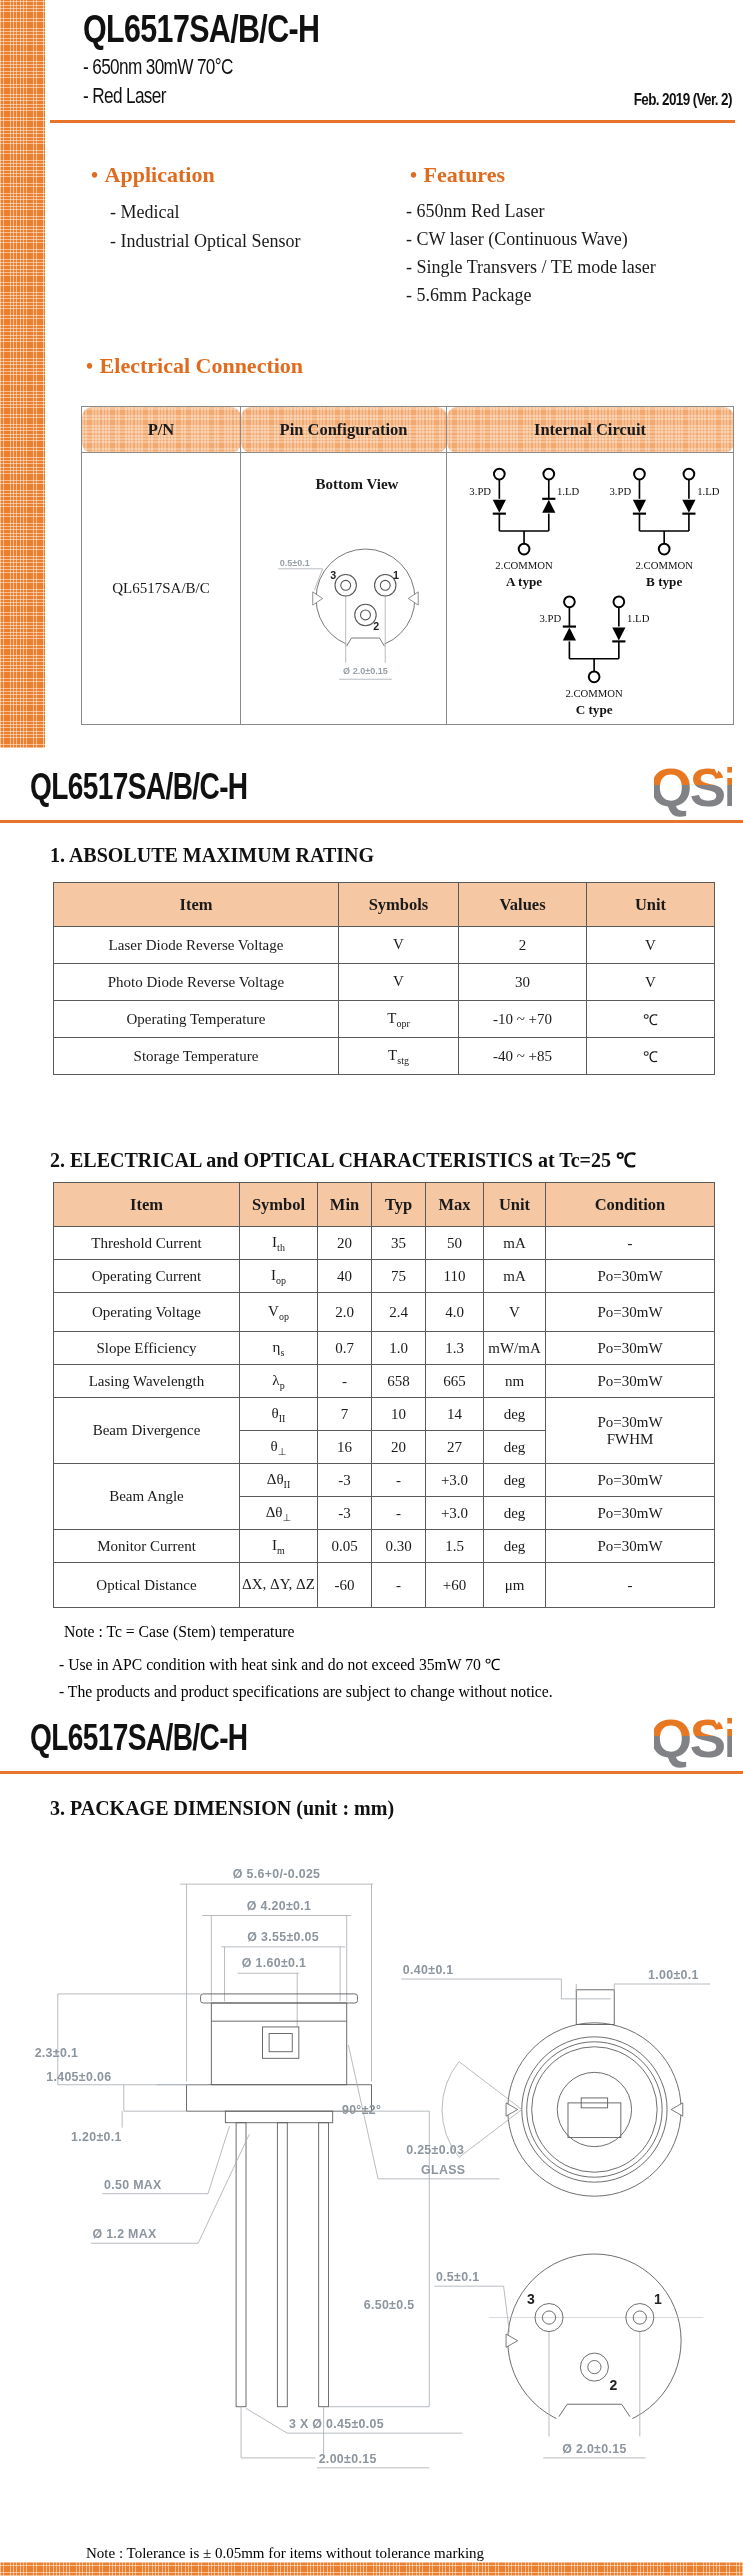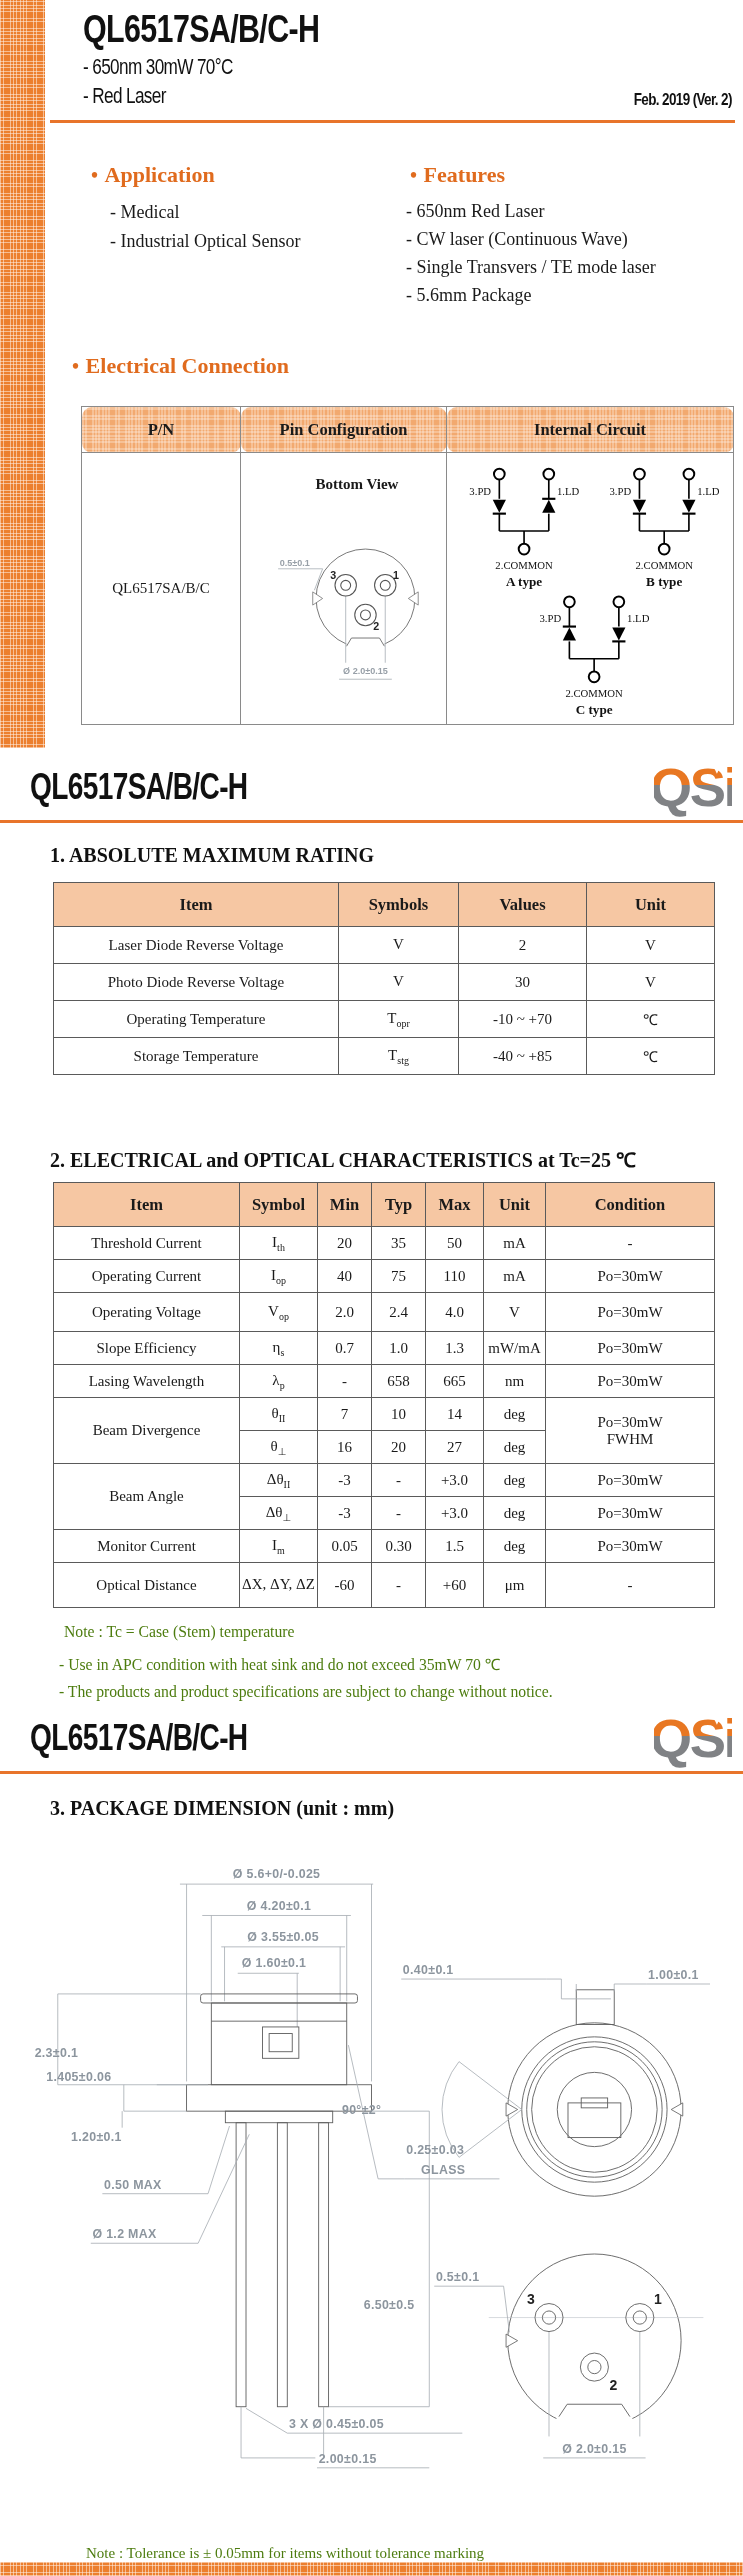--- a/index.html
+++ b/index.html
@@ -32,21 +32,21 @@
   table{border-collapse:collapse;}
   .dtable{width:661px;table-layout:fixed;font-size:15px;}
   .dtable th,.dtable td{border:1.2px solid #5a5a5a;text-align:center;vertical-align:middle;padding:0;}
   .dtable th{background:#f6c7a3;font-size:16.5px;font-weight:bold;height:43px;}
   .dtable sub{font-size:10px;}
 
   .ctable{width:652px;table-layout:fixed;font-size:15px;}
   .ctable th,.ctable td{border:1px solid #8a8a8a;text-align:center;vertical-align:middle;padding:0;}
   .ctable th{font-size:16.5px;font-weight:bold;height:45px;border-radius:10px;}
 
-  .note{font-size:15.7px;color:#4d7c0f;white-space:nowrap;}
+  .note{font-size:15.7px;color:#000000;white-space:nowrap;}
 
   .dim-label{font-family:"Liberation Sans", sans-serif;font-weight:bold;fill:#8c959e;font-size:15px;letter-spacing:.4px;}
   .dim-label-sm{font-family:"Liberation Sans", sans-serif;font-weight:bold;fill:#98a0a8;font-size:11px;}
   .dimline{stroke:#a7aeb4;stroke-width:1;fill:none;}
   .partline{stroke:#5f5f5f;stroke-width:1.1;fill:none;}
   .circ-label{font-family:"Liberation Serif", serif;font-size:13px;fill:#111;}
   .circ-label-b{font-family:"Liberation Serif", serif;font-size:16px;font-weight:bold;fill:#111;}
   .pin-num{font-family:"Liberation Sans", sans-serif;font-weight:bold;fill:#222;}
 </style>
 </head>
@@ -73,21 +73,21 @@
   <div class="abs sect" style="left:410px;top:162px;">
     <span class="blt">•</span><span>Features</span>
   </div>
   <div class="abs items" style="left:406px;top:197px;line-height:28px;">
     <div>- 650nm Red Laser</div>
     <div>- CW laser (Continuous Wave)</div>
     <div>- Single Transvers / TE mode laser</div>
     <div>- 5.6mm Package</div>
   </div>
 
-  <div class="abs sect" style="left:72px;top:353px;">
+  <div class="abs sect" style="left:86px;top:353px;">
     <span class="blt">•</span><span>Electrical Connection</span>
   </div>
 
   <table class="ctable abs" style="left:81px;top:406px;">
     <colgroup>
         <col style="width:159px">
         <col style="width:206px">
         <col style="width:287px">
       </colgroup>
     <tbody>

